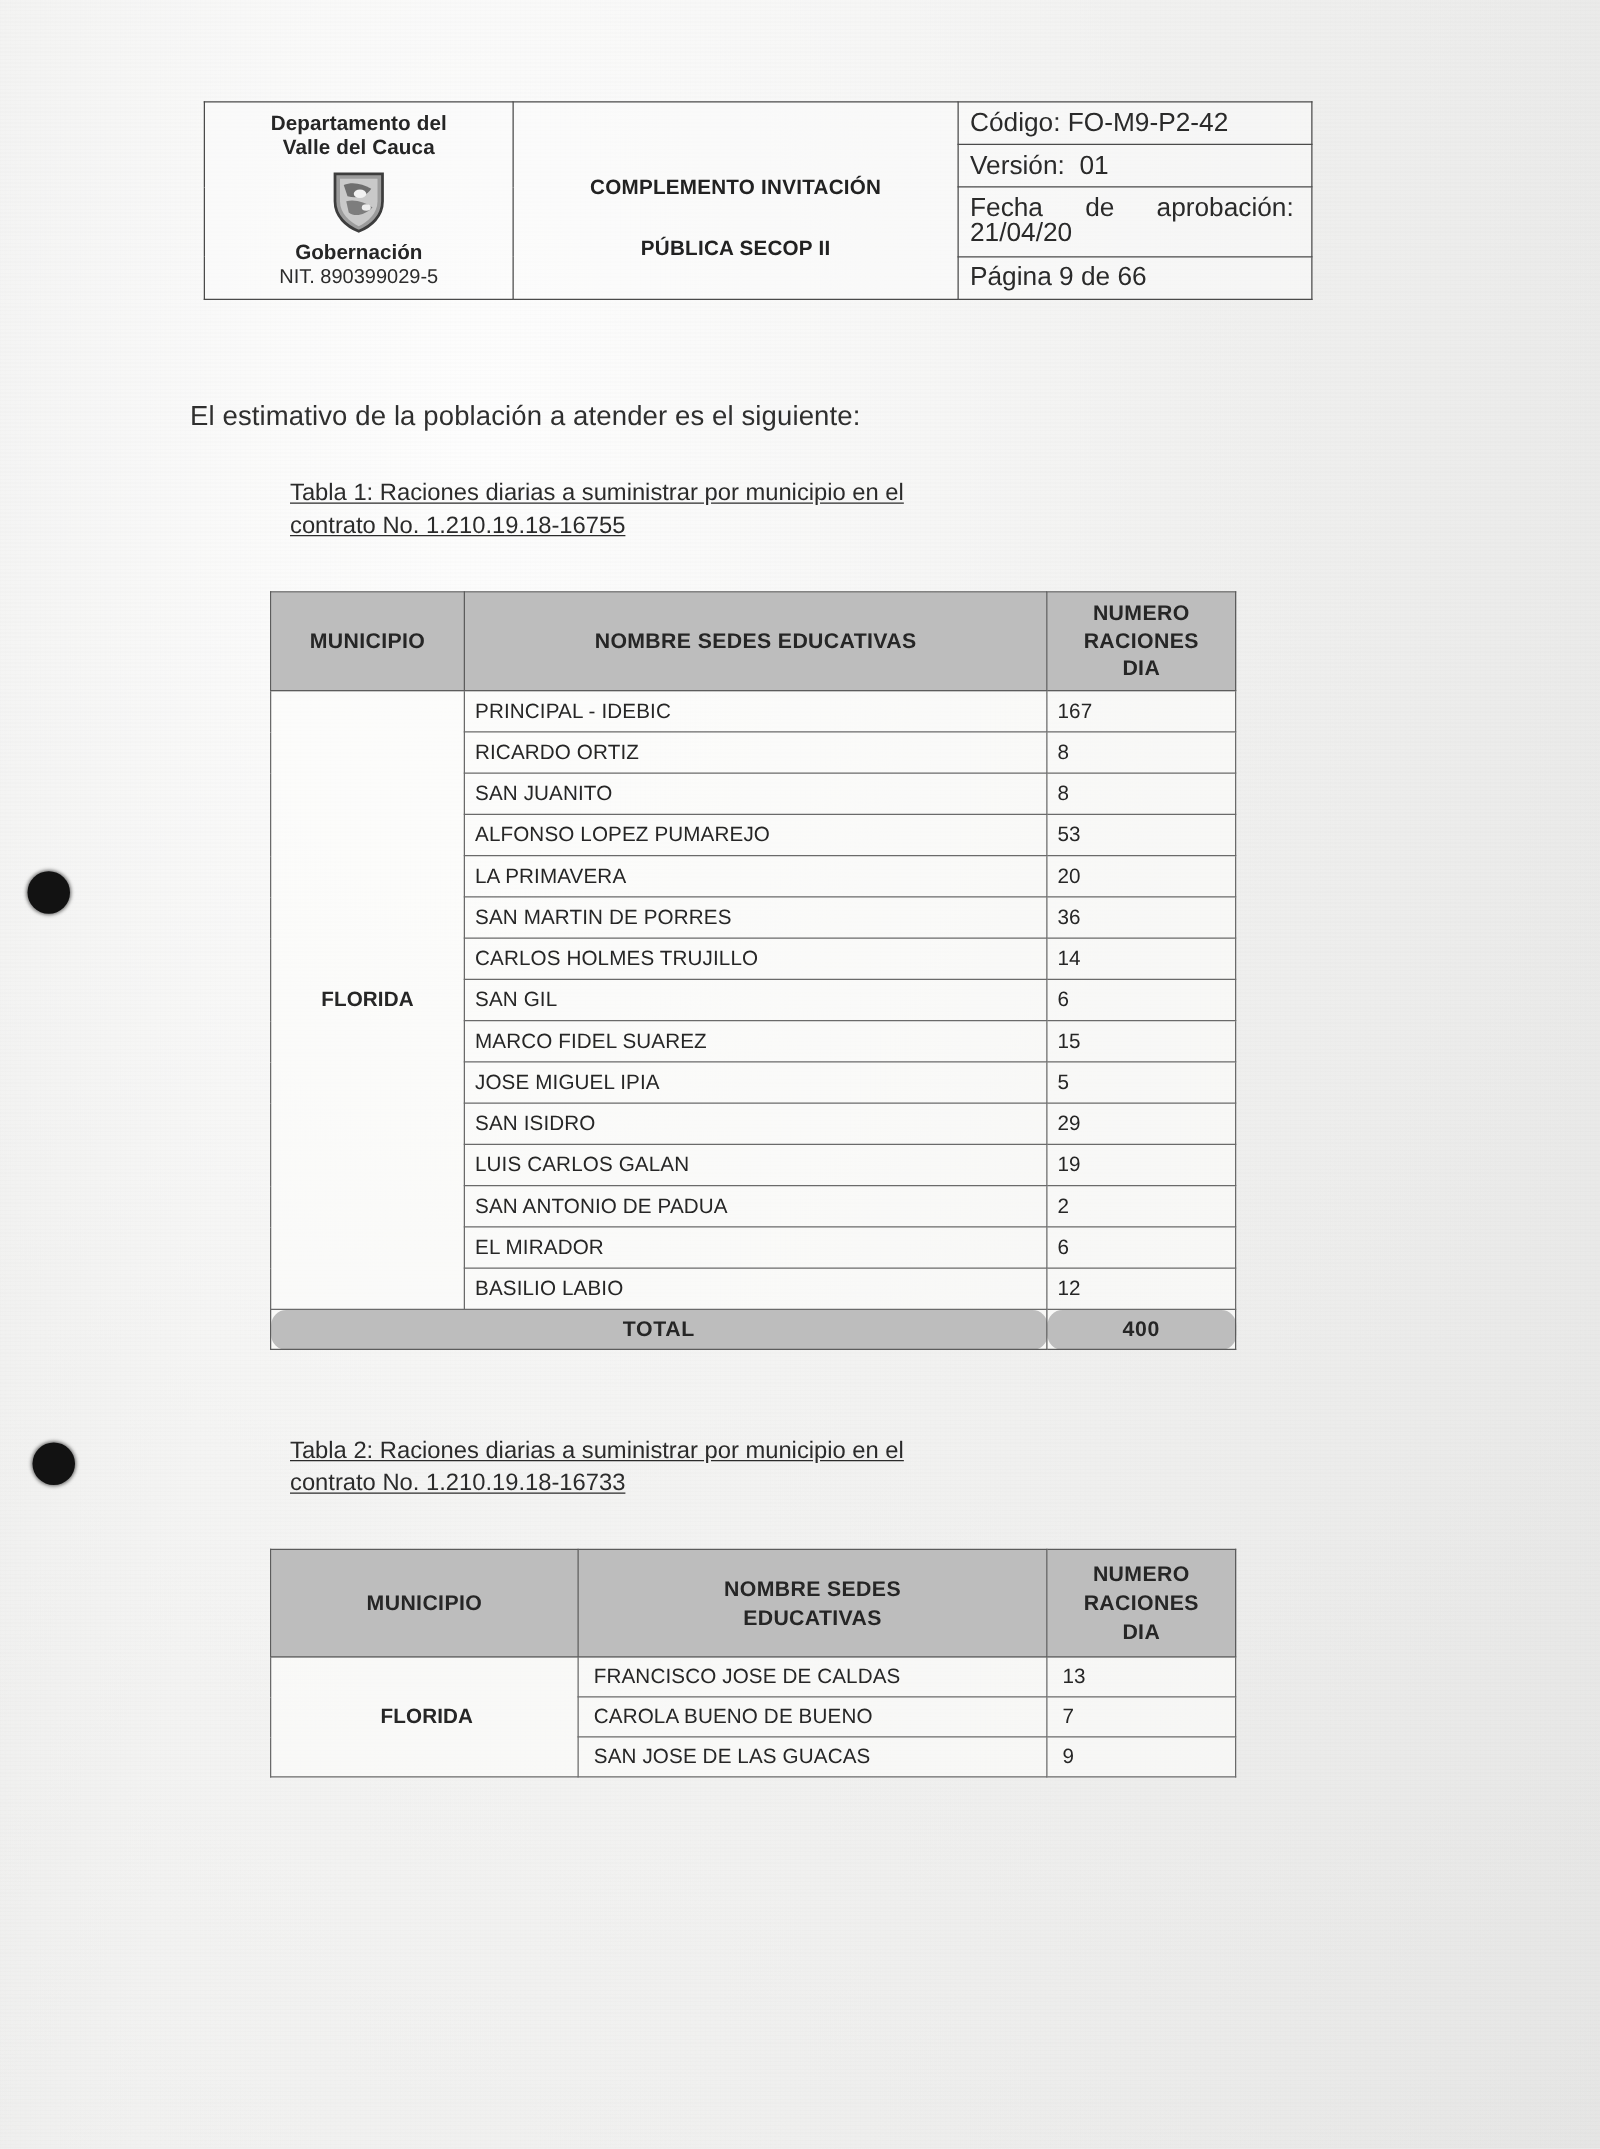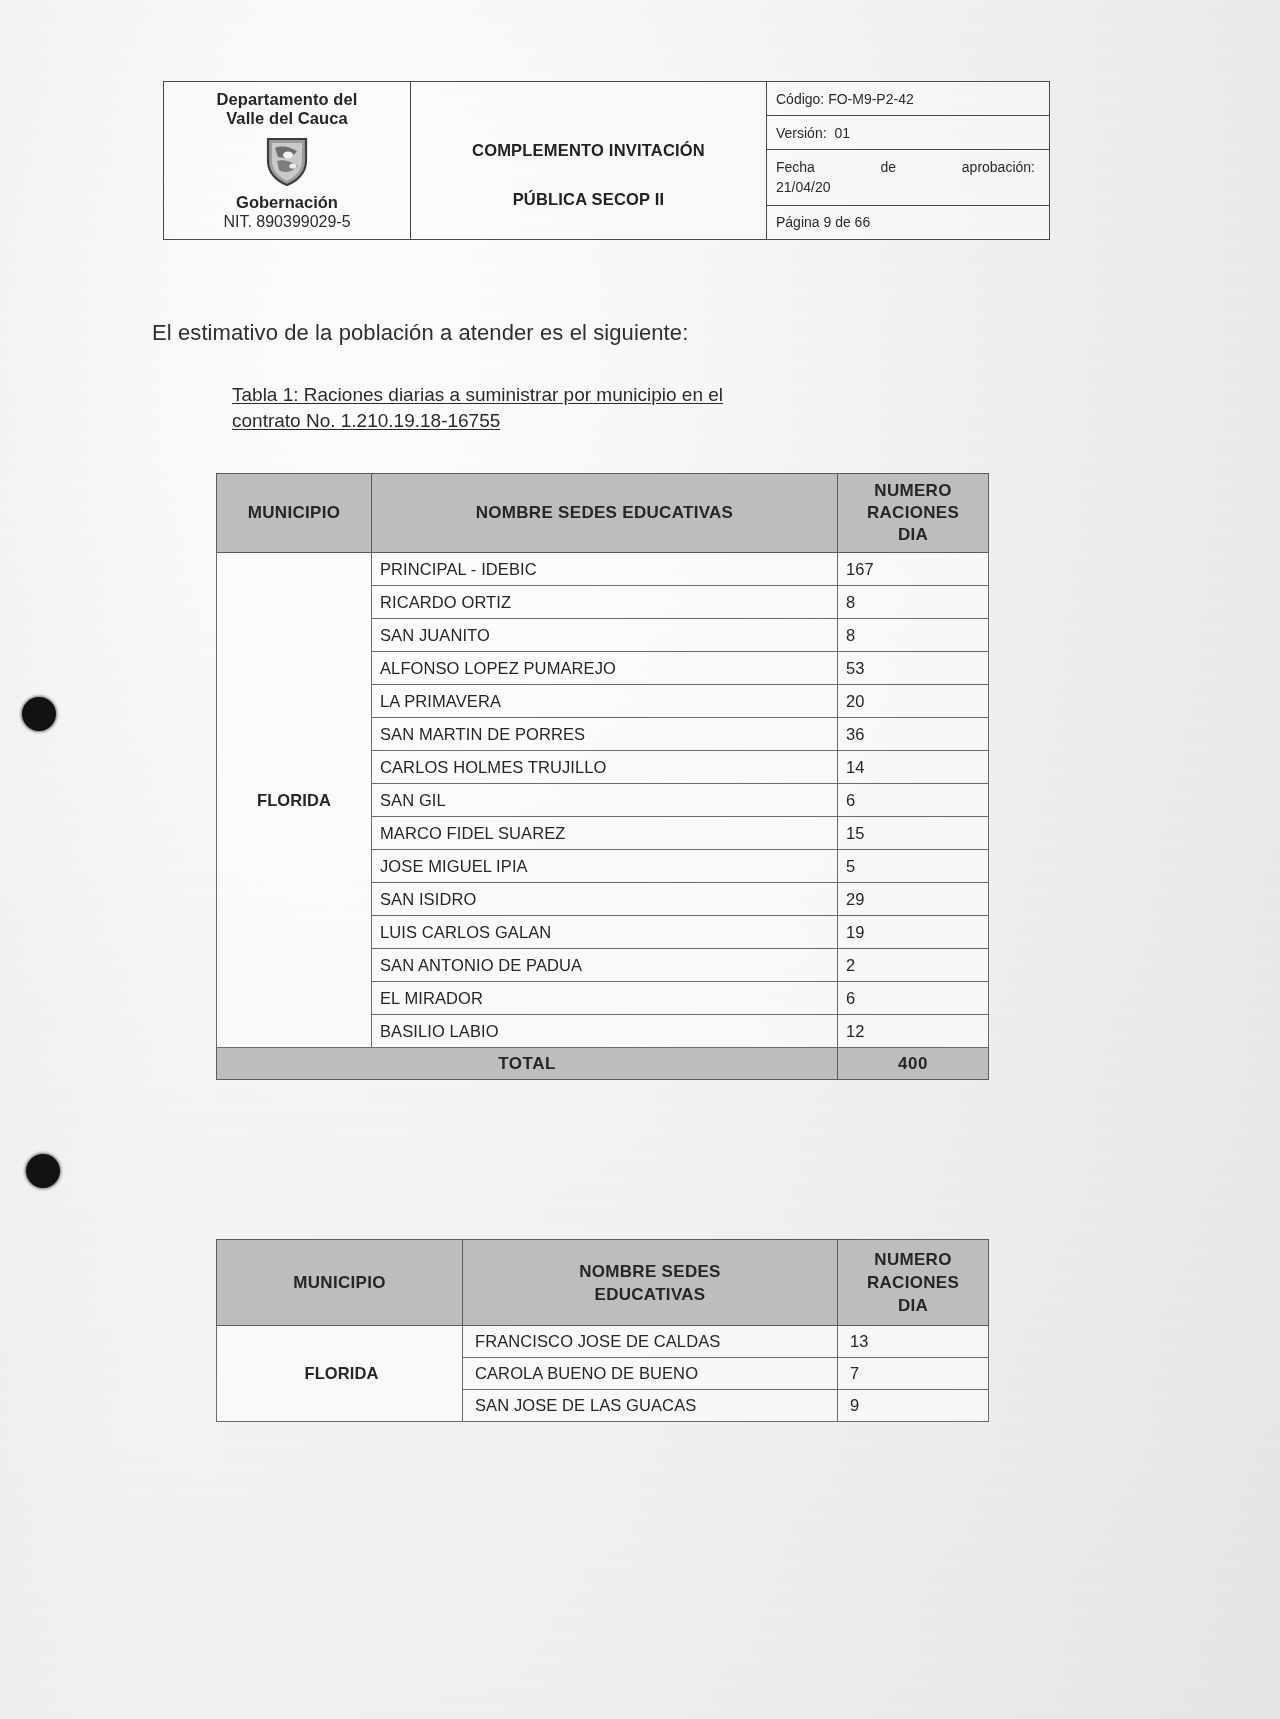--- a/index.html
+++ b/index.html
@@ -100,21 +100,21 @@
   }
   .doc-title {
     font-size: 16.5px;
     font-weight: bold;
     line-height: 21px;
     letter-spacing: 0.2px;
     color: #222;
     margin-top: 28px;
   }
   .meta-cell {
-    font-size: 14px;
+    font-size: 21px;
     color: #2e2e2e;
     padding: 5px 0 5px 9px !important;
     line-height: 20px;
     white-space: nowrap;
   }
   .meta-cell.two-line { white-space: normal; padding-right: 8px !important; }
   .meta-spread {
     display: flex;
     justify-content: space-between;
     width: 100%;
@@ -188,20 +188,21 @@
   td.cell-num  { text-align: left; margin-top: 12px; }
 
   tr.total-row td {
     background: #bdbdbd;
     font-weight: bold;
     font-size: 17px;
     text-align: center;
     letter-spacing: 0.5px;
     height: 32px;
     border-color: #5c5c5c;
+    border-radius: 12px;
   }
 
   #table-1 { left: 216px; top: 473px; width: 772px; }
   #table-2 { left: 216px; top: 1239px; width: 772px; }
 
   #table-2 .col-muni { width: 246px; }
   #table-2 .col-sede { width: 375px; }
   #table-2 .col-num  { width: 151px; }
   #table-2 thead th { line-height: 23px; padding: 8px 4px; }
   #table-2 tbody td { height: 32px; padding-left: 12px; }
@@ -353,20 +354,24 @@
           <td class="cell-sede">BASILIO LABIO</td>
           <td class="cell-num">12</td>
         </tr>
         <tr class="total-row">
           <td colspan="2">TOTAL</td>
           <td>400</td>
         </tr>
       </tbody>
   </table>
 
+  <div class="caption" id="caption-2">
+    <div><span>Tabla 2: Raciones diarias a suministrar por municipio en el</span></div>
+    <div><span>contrato No. 1.210.19.18-16733</span></div>
+  </div>
 
   <table class="data-table" id="table-2">
     <colgroup>
       <col class="col-muni">
         <col class="col-sede">
         <col class="col-num">
     </colgroup>
     <thead>
       <tr>
         <th>MUNICIPIO</th>

